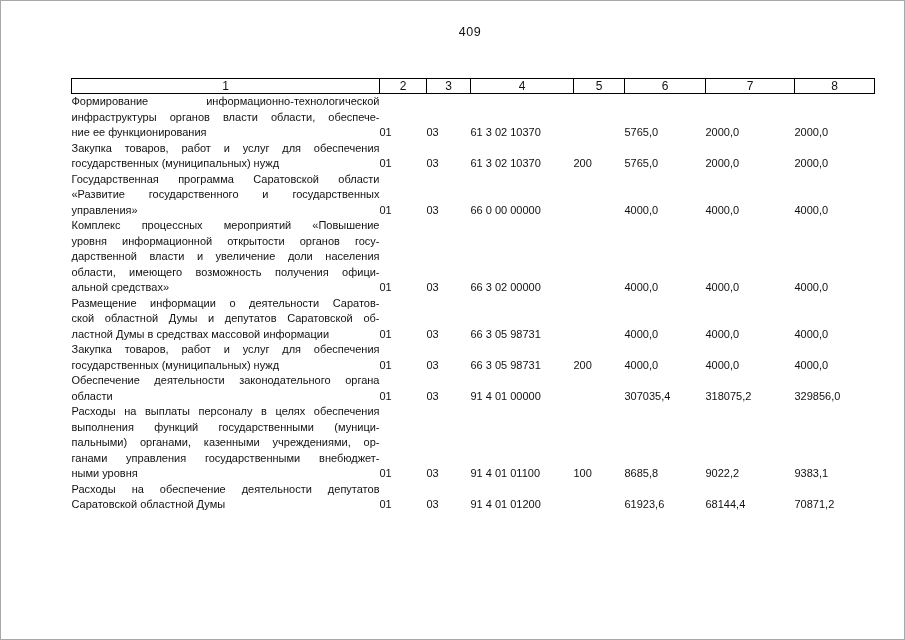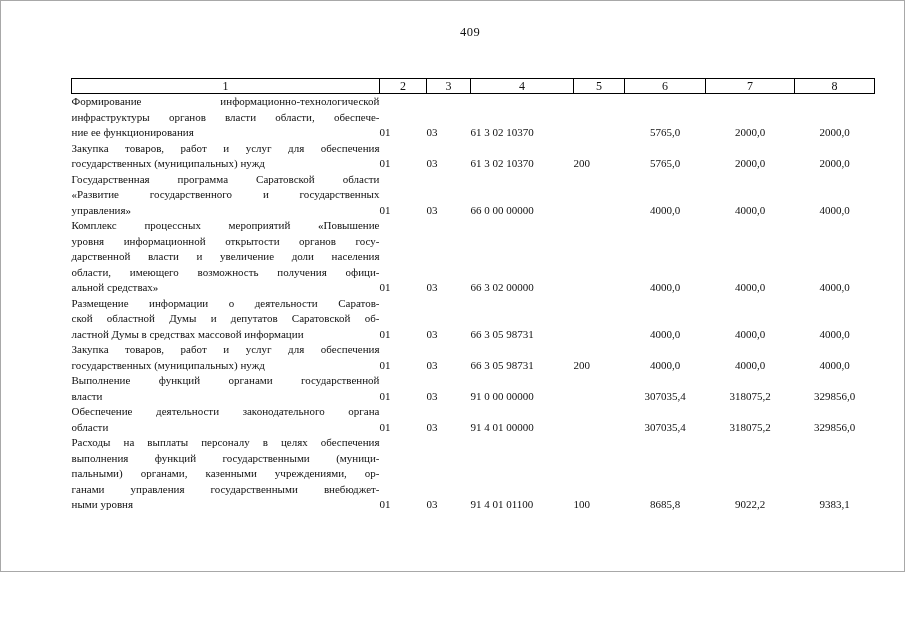--- a/index.html
+++ b/index.html
@@ -3,26 +3,26 @@
 <meta charset="utf-8">
 <style>
   html, body {
     margin: 0;
     padding: 0;
     background: #ffffff;
   }
   .page {
     position: relative;
     width: 905px;
-    height: 572px;
+    height: 640px;
     box-sizing: border-box;
     background: #ffffff;
     border: 1px solid #a8a8a8;
     overflow: hidden;
-    font-family: Liberation Serif, serif;
+    font-family: Liberation Sans, sans-serif;
     color: #111111;
   }
   .page-number {
     position: absolute;
     top: 24px;
     left: 35px;
     width: 868px;
     text-align: center;
     font-size: 12.5px;
     letter-spacing: 0.5px;
@@ -57,21 +57,21 @@
     text-align: left;
   }
   td.desc .ln {
     white-space: normal;
   }
   td.desc .ln.j {
     text-align: justify;
     text-align-last: justify;
   }
   td.cc { text-align: left; }
-  td.cr { text-align: center; padding-right: 3px; }
+  td.cr { text-align: left; padding-right: 3px; }
 </style>
 </head>
 <body>
 
 <div class="page">
 
   <div class="page-number">409</div>
 
   <table class="budget-table">
     <colgroup>
@@ -176,33 +176,20 @@
           <td class="cc">01</td>
           <td class="cc">03</td>
           <td class="cc">66 3 05 98731</td>
           <td class="cc">200</td>
           <td class="cr">4000,0</td>
           <td class="cr">4000,0</td>
           <td class="cr">4000,0</td>
         </tr>
         <tr>
           <td class="desc">
-            <div class="ln j">Выполнение функций органами государственной</div>
-            <div class="ln">власти</div>
-          </td>
-          <td class="cc">01</td>
-          <td class="cc">03</td>
-          <td class="cc">91 0 00 00000</td>
-          <td class="cc"></td>
-          <td class="cr">307035,4</td>
-          <td class="cr">318075,2</td>
-          <td class="cr">329856,0</td>
-        </tr>
-        <tr>
-          <td class="desc">
             <div class="ln j">Обеспечение деятельности законодательного органа</div>
             <div class="ln">области</div>
           </td>
           <td class="cc">01</td>
           <td class="cc">03</td>
           <td class="cc">91 4 01 00000</td>
           <td class="cc"></td>
           <td class="cr">307035,4</td>
           <td class="cr">318075,2</td>
           <td class="cr">329856,0</td>
@@ -216,16 +203,29 @@
             <div class="ln">ными уровня</div>
           </td>
           <td class="cc">01</td>
           <td class="cc">03</td>
           <td class="cc">91 4 01 01100</td>
           <td class="cc">100</td>
           <td class="cr">8685,8</td>
           <td class="cr">9022,2</td>
           <td class="cr">9383,1</td>
         </tr>
+        <tr>
+          <td class="desc">
+            <div class="ln j">Расходы на обеспечение деятельности депутатов</div>
+            <div class="ln">Саратовской областной Думы</div>
+          </td>
+          <td class="cc">01</td>
+          <td class="cc">03</td>
+          <td class="cc">91 4 01 01200</td>
+          <td class="cc"></td>
+          <td class="cr">61923,6</td>
+          <td class="cr">68144,4</td>
+          <td class="cr">70871,2</td>
+        </tr>
       </tbody>
   </table>
 
 </div>
 
 </body></html>

